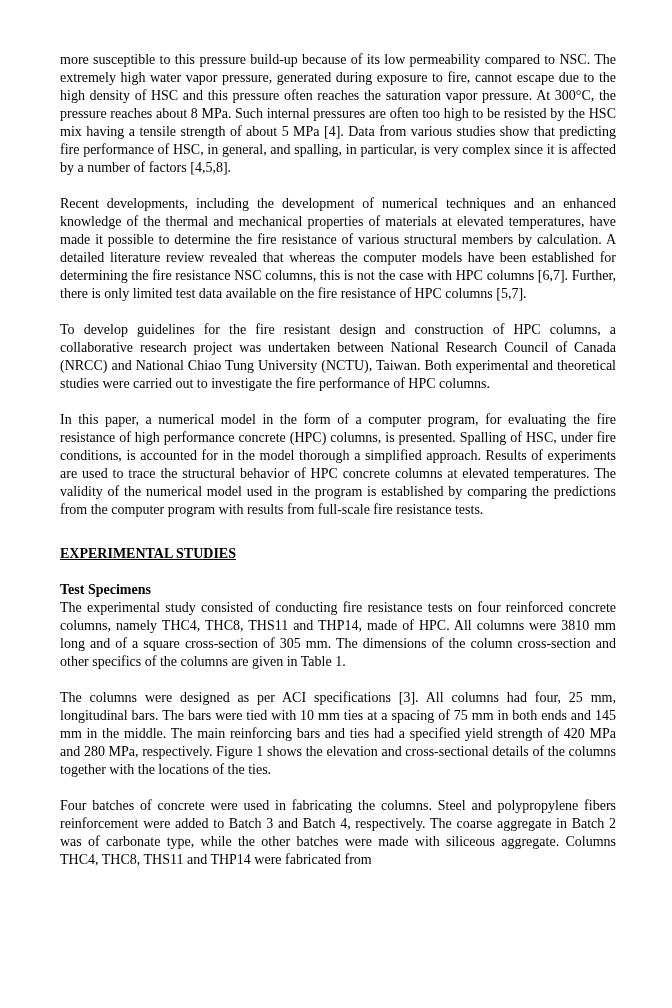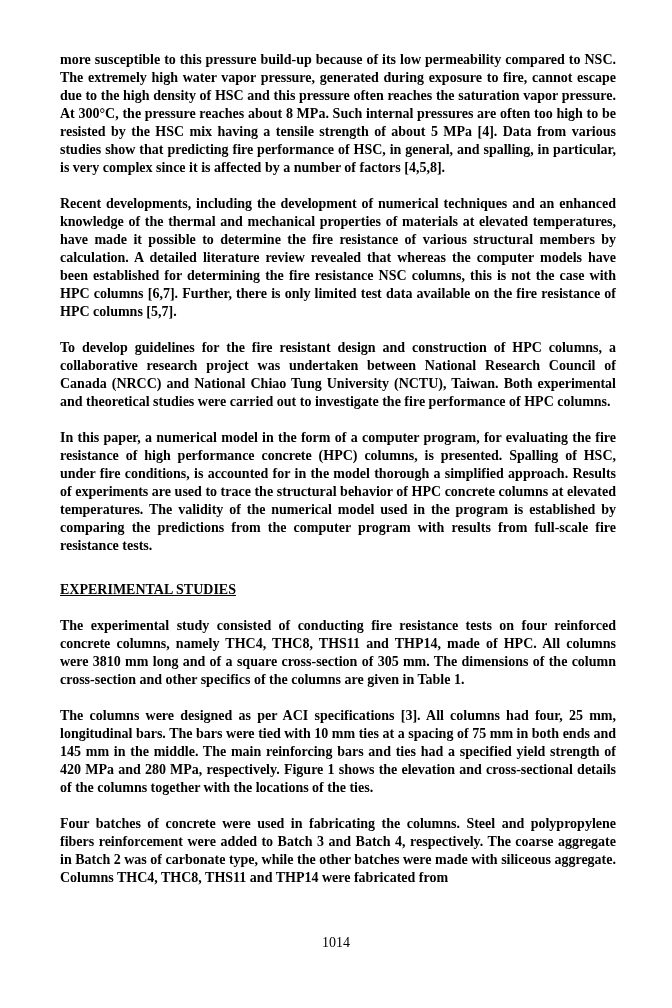--- a/index.html
+++ b/index.html
@@ -16,21 +16,20 @@
     background: #ffffff;
     color: #000000;
     font-family: "Liberation Serif", serif;
     font-size: 14px;
     line-height: 18px;
     text-align: justify;
     overflow: hidden;
   }
   .page p {
     margin: 0 0 18px 0;
-    font-weight: bold;
   }
   .section-heading {
     font-size: 14px;
     line-height: 18px;
     font-weight: bold;
     text-align: left;
     margin: 26px 0 18px 0;
     text-decoration: underline;
   }
   .subsection-heading {
@@ -53,17 +52,17 @@
 </style>
 </head>
 <body>
 
 <div class="page">
   <p>more susceptible to this pressure build-up because of its low permeability compared to NSC.  The extremely high water vapor pressure, generated during exposure to fire, cannot escape due to the high density of HSC and this pressure often reaches the saturation vapor pressure.  At 300°C, the pressure reaches about 8 MPa.  Such internal pressures are often too high to be resisted by the HSC mix having a tensile strength of about 5 MPa [4].  Data from various studies show that predicting fire performance of HSC, in general, and spalling, in particular, is very complex since it is affected by a number of factors [4,5,8].</p>
   <p>Recent developments, including the development of numerical techniques and an enhanced knowledge of the thermal and mechanical properties of materials at elevated temperatures, have made it possible to determine the fire resistance of various structural members by calculation.  A detailed literature review revealed that whereas the computer models have been established for determining the fire resistance NSC columns, this is not the case with HPC columns [6,7].  Further, there is only limited test data available on the fire resistance of HPC columns [5,7].</p>
   <p>To develop guidelines for the fire resistant design and construction of HPC columns, a collaborative research project was undertaken between National Research Council of Canada (NRCC) and National Chiao Tung University (NCTU), Taiwan.  Both experimental and theoretical studies were carried out to investigate the fire performance of HPC columns.</p>
   <p>In this paper, a numerical model in the form of a computer program, for evaluating the fire resistance of high performance concrete (HPC) columns, is presented.  Spalling of HSC, under fire conditions, is accounted for in the model thorough a simplified approach.  Results of experiments are used to trace the structural behavior of HPC concrete columns at elevated temperatures.  The validity of the numerical model used in the program is established by comparing the predictions from the computer program with results from full-scale fire resistance tests.</p>
   <h2 class="section-heading">EXPERIMENTAL STUDIES</h2>
+  <h3 class="subsection-heading">Test Specimens</h3>
   <p>The experimental study consisted of conducting fire resistance tests on four reinforced concrete columns, namely THC4, THC8, THS11 and THP14, made of HPC.  All columns were 3810 mm long and of a square cross-section of 305 mm.  The dimensions of the column cross-section and other specifics of the columns are given in Table 1.</p>
   <p>The columns were designed as per ACI specifications [3].  All columns had four, 25 mm, longitudinal bars.  The bars were tied with 10 mm ties at a spacing of 75 mm in both ends and 145 mm in the middle.  The main reinforcing bars and ties had a specified yield strength of 420 MPa and 280 MPa, respectively.  Figure 1 shows the elevation and cross-sectional details of the columns together with the locations of the ties.</p>
   <p>Four batches of concrete were used in fabricating the columns. Steel and polypropylene fibers reinforcement were added to Batch 3 and Batch 4, respectively.  The coarse aggregate in Batch 2 was of carbonate type, while the other batches were made with siliceous aggregate.  Columns THC4, THC8, THS11 and THP14 were fabricated from</p>
-  <div class="page-number">1014</div>
 </div>
 
 </body></html>

